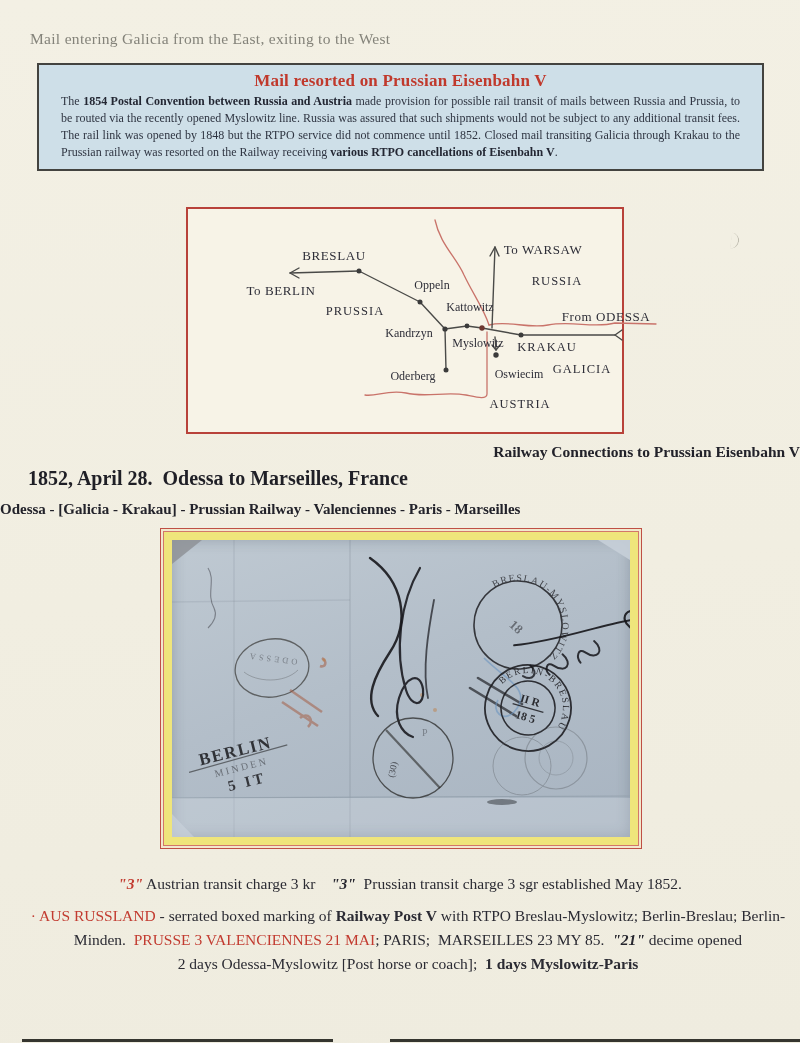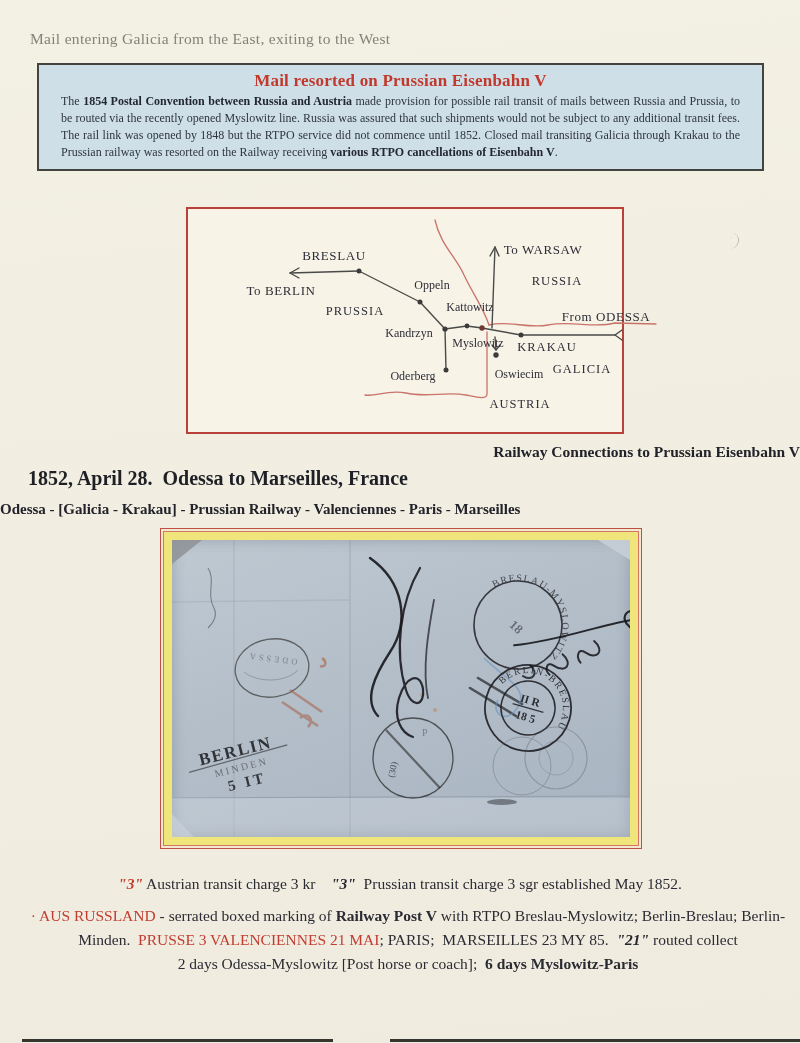--- a/index.html
+++ b/index.html
@@ -225,20 +225,20 @@
           </g>
         </svg>
       </div>
     </div>
   </div>
 
   <div class="caption2 pre"><span class="red-num">"3"</span><span> Austrian transit charge 3 kr    </span><span class="dark-num">"3"</span><span>  Prussian transit charge 3 sgr established May 1852.</span></div>
 
   <div class="notes">
     <div class="pre"><span class="red-text">· </span><span class="red-text">AUS RUSSLAND</span><span> - serrated boxed marking of </span><b>Railway Post V</b><span> with RTPO Breslau-Myslowitz; Berlin-Breslau; Berlin-</span></div>
-    <div class="pre"><span>Minden.  </span><span class="red-text">PRUSSE 3 VALENCIENNES 21 MAI</span><span>; PARIS;  MARSEILLES 23 MY 85.  </span><span class="dark-num">"21"</span><span> routed collect</span></div>
-    <div class="pre"><span>2 days Odessa-Myslowitz [Post horse or coach];  </span><b>6 days Myslowitz-Paris</b></div>
+    <div class="pre"><span>Minden.  </span><span class="red-text">PRUSSE 3 VALENCIENNES 21 MAI</span><span>; PARIS;  MARSEILLES 23 MY 85.  </span><span class="dark-num">"21"</span><span> decime opened</span></div>
+    <div class="pre"><span>2 days Odessa-Myslowitz [Post horse or coach];  </span><b>1 days Myslowitz-Paris</b></div>
   </div>
 
   <div class="scan-bar left"></div>
   <div class="scan-bar right"></div>
 
 </div>
 
 </body></html>

